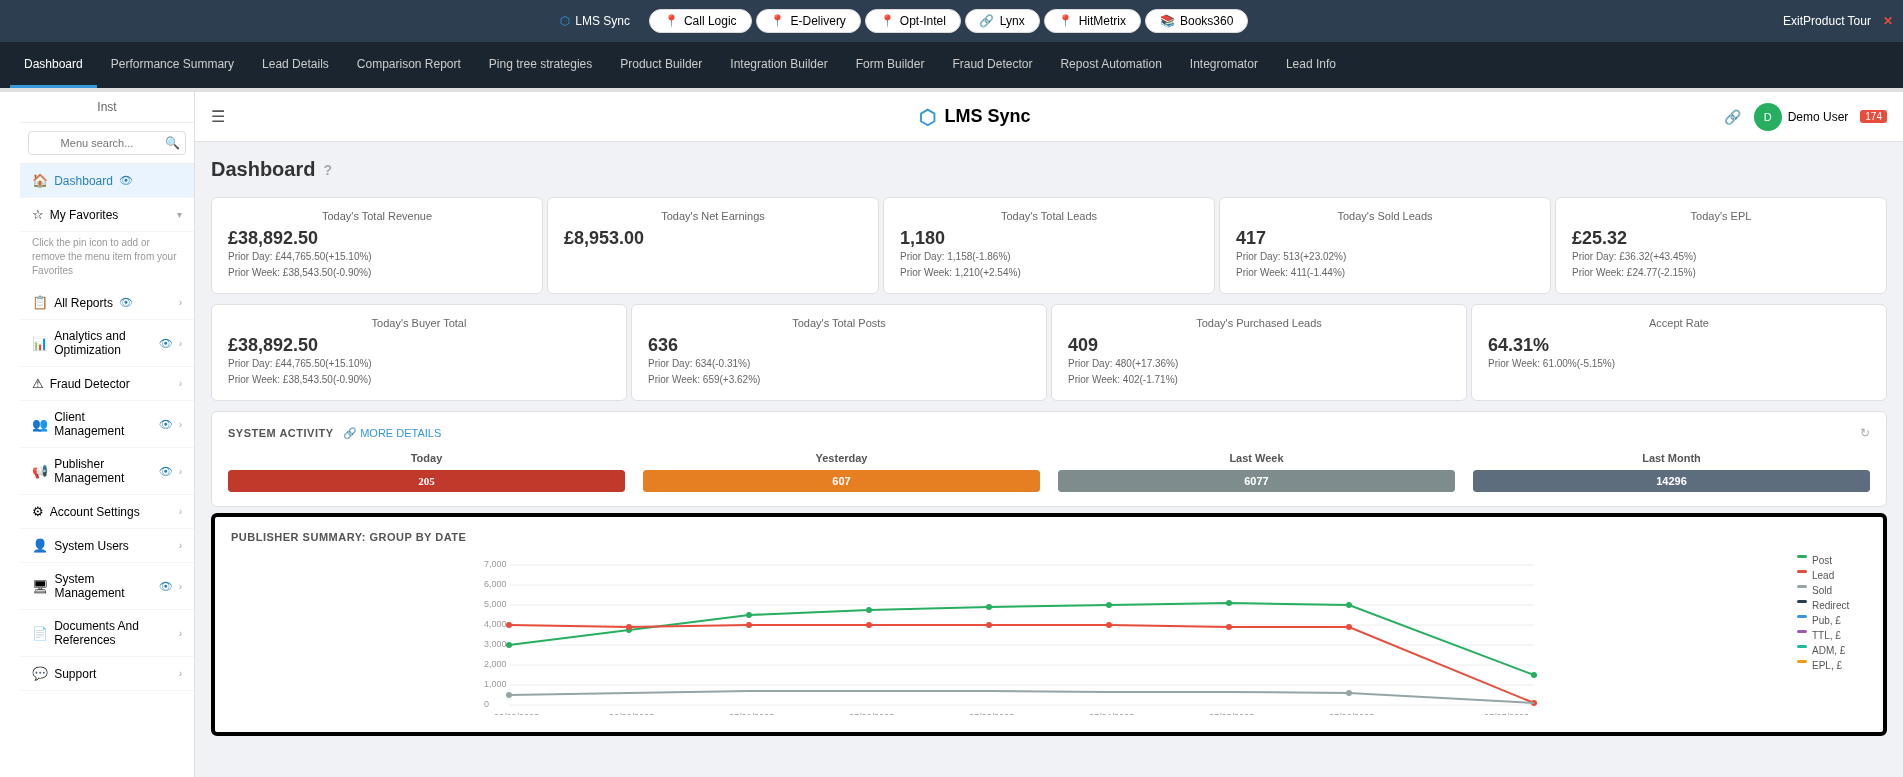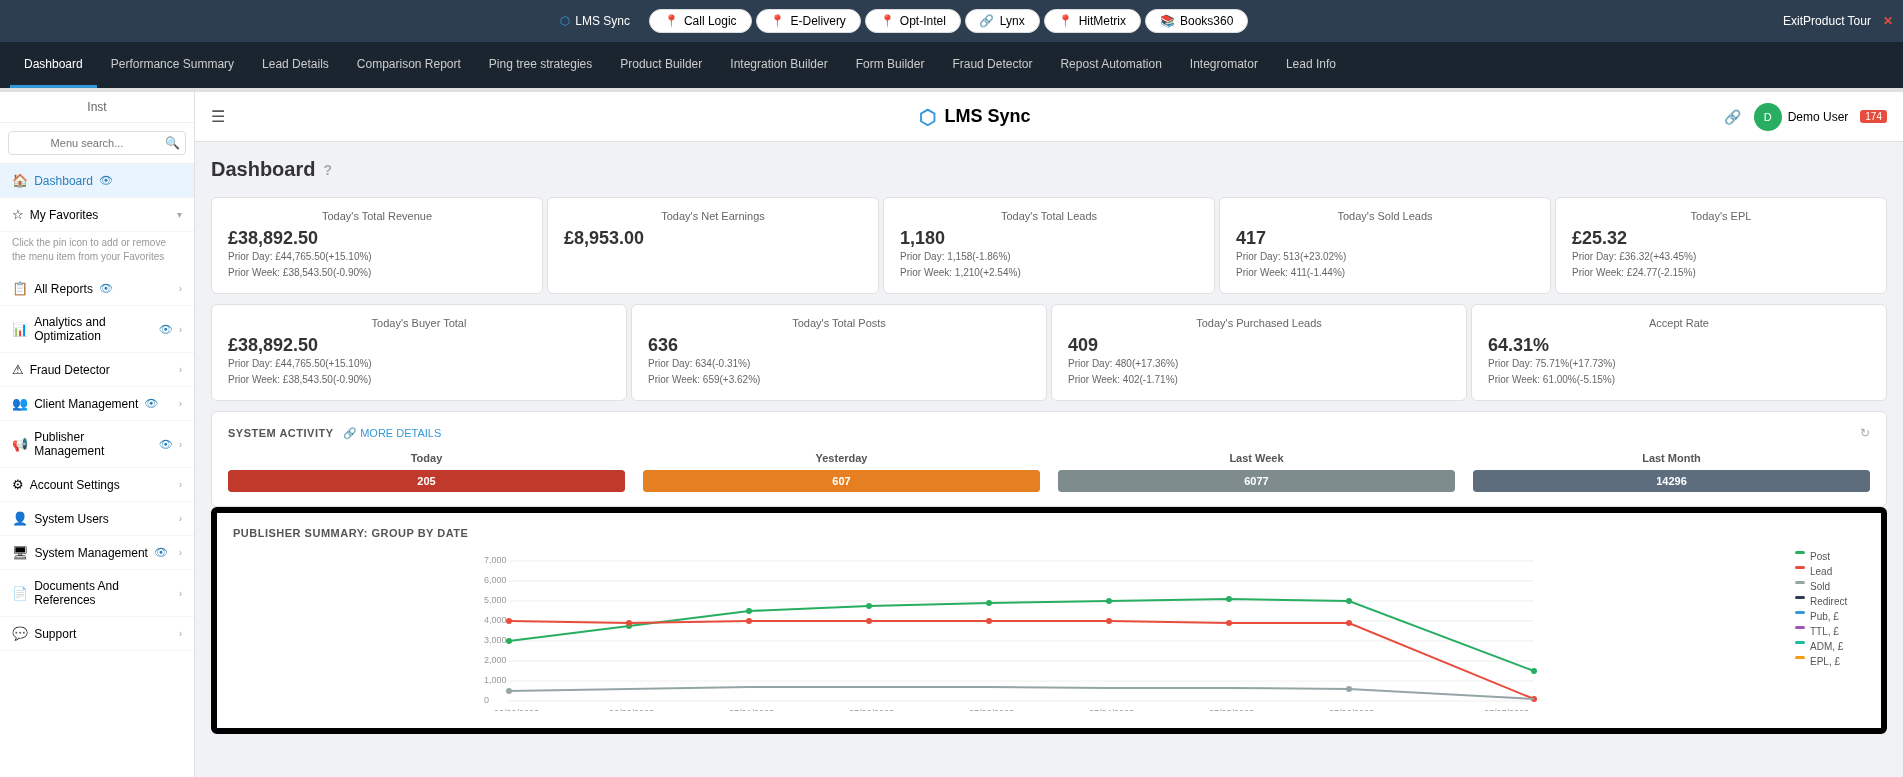--- a/index.html
+++ b/index.html
@@ -73,20 +73,21 @@
 
     
     .sidebar {
       width: 195px;
       min-width: 195px;
       background: white;
       border-right: 1px solid #e0e0e0;
       display: flex;
       flex-direction: column;
       overflow-y: auto;
+      padding-left: 20px;
     }
     .sidebar-search {
       padding: 8px;
       border-bottom: 1px solid #eee;
       position: relative;
     }
     .sidebar-search input {
       width: 100%;
       padding: 5px 28px 5px 8px;
       border: 1px solid #ddd;
@@ -163,44 +164,44 @@
       padding: 12px 16px; flex: 1; min-width: 0;
     }
     .stat-card .stat-title { font-size: 11px; color: #666; margin-bottom: 6px; text-align: center; }
     .stat-card .stat-value { font-size: 18px; font-weight: bold; color: #333; }
     .stat-card .stat-prior { font-size: 10px; color: #666; line-height: 1.6; }
     .stat-card .stat-prior span { display: block; }
 
     
     .system-activity {
       background: white; border: 1px solid #e0e0e0; border-radius: 6px;
-      padding: 14px 16px; margin-bottom: 0;
+      padding: 14px 16px; margin-bottom: 6px;
     }
     .sa-header {
       display: flex; align-items: center; gap: 10px; margin-bottom: 12px;
     }
     .sa-title { font-size: 11px; font-weight: bold; color: #555; letter-spacing: 0.5px; }
     .sa-more { font-size: 11px; color: #3498db; cursor: pointer; display: flex; align-items: center; gap: 3px; }
     .sa-refresh { margin-left: auto; color: #aaa; cursor: pointer; }
     .sa-bars { display: flex; gap: 18px; }
     .sa-period { flex: 1; text-align: center; }
     .sa-period-label { font-size: 11px; color: #555; margin-bottom: 6px; font-weight: bold; }
     .sa-bar-wrap { height: 22px; border-radius: 3px; overflow: hidden; display: flex; align-items: center; }
     .sa-bar {
       height: 100%; display: flex; align-items: center; justify-content: center;
       color: white; font-size: 11px; font-weight: bold; border-radius: 3px;
     }
-    .bar-today { background: #c0392b; width: 100%; }
+    .bar-today { background: #c0392b; width: 100%; font-family: Liberation Serif, serif; }
     .bar-yesterday { background: #e67e22; width: 100%; }
     .bar-lastweek { background: #7f8c8d; width: 100%; }
     .bar-lastmonth { background: #5d6d7e; width: 100%; }
 
     
     .chart-card {
-      background: white; border: 6px solid #000000; border-radius: 6px;
+      background: white; border: 4px solid #000000; border-radius: 6px;
       padding: 14px 16px;
     }
     .chart-title { font-size: 11px; font-weight: bold; color: #555; letter-spacing: 0.5px; margin-bottom: 12px; }
     .chart-area { display: flex; gap: 10px; }
     .chart-svg-wrap { flex: 1; }
     .chart-legend { display: flex; flex-direction: column; gap: 4px; padding-left: 10px; min-width: 80px; }
     .legend-item { display: flex; align-items: flex-start; gap: 5px; font-size: 10px; color: #555; }
     .legend-dot { width: 10px; height: 3px; border-radius: 2px; }
 
     
@@ -440,21 +441,20 @@
           <div class="stat-value">409</div>
           <div class="stat-prior">
             <span>Prior Day: 480(+17.36%)</span>
             <span>Prior Week: 402(-1.71%)</span>
           </div>
         </div>
         <div class="stat-card">
           <div class="stat-title">Accept Rate</div>
           <div class="stat-value">64.31%</div>
           <div class="stat-prior">
-            <span>Prior Day: 75.71%(+17.73%)</span>
             <span>Prior Week: 61.00%(-5.15%)</span>
           </div>
         </div>
       </div>
 
       <div class="system-activity">
         <div class="sa-header">
           <span class="sa-title">SYSTEM ACTIVITY</span>
           <span class="sa-more">
             <span>🔗</span>

